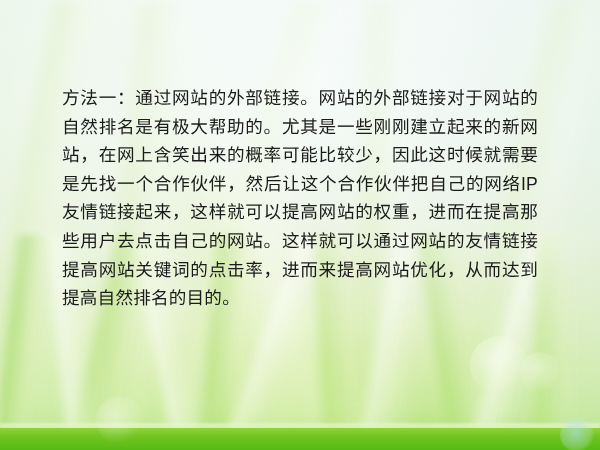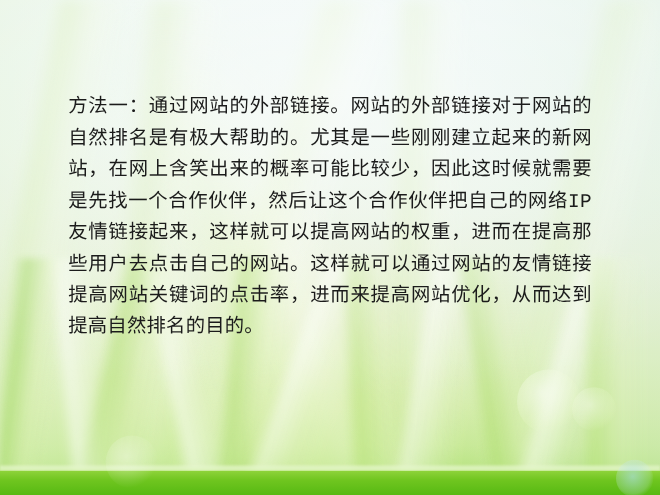--- a/index.html
+++ b/index.html
@@ -6,21 +6,21 @@
   html, body {
     margin: 0;
     padding: 0;
     background: #ffffff;
   }
   #slide {
     position: relative;
     width: 600px;
     height: 450px;
     overflow: hidden;
-    font-family: Liberation Mono, monospace;
+    font-family: Liberation Sans, sans-serif;
     background: #f0abfc;
   }
 
   
   .bg-layer {
     position: absolute;
     left: 0; top: 0;
     width: 600px; height: 450px;
     pointer-events: none;
   }

